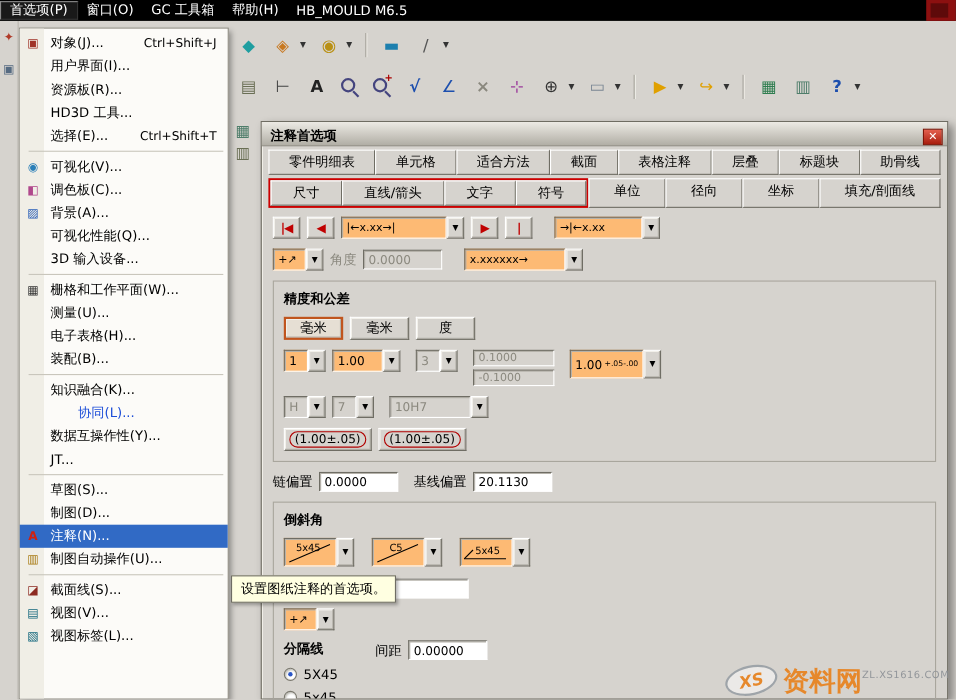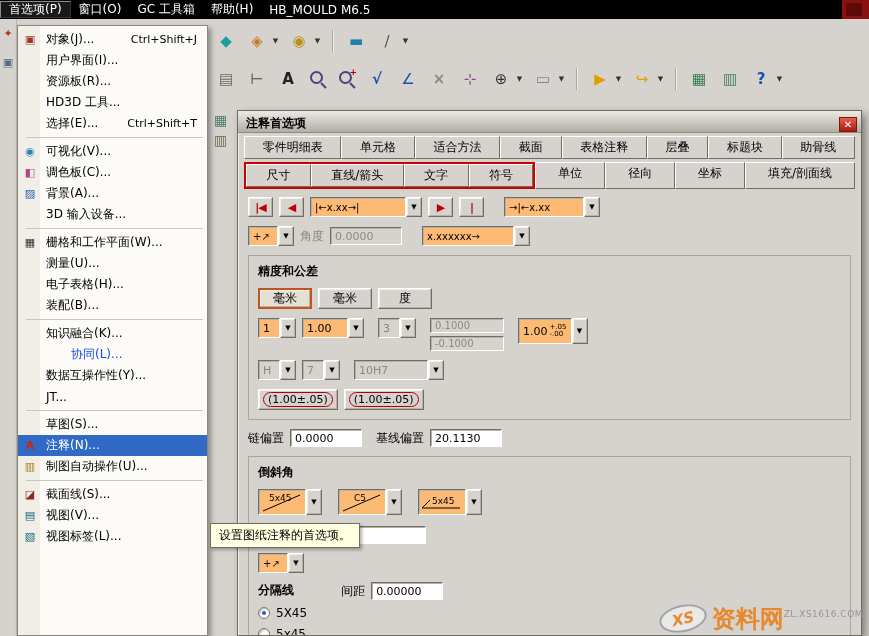--- a/index.html
+++ b/index.html
@@ -74,21 +74,21 @@
          box-shadow:inset 1px 1px 0 #b5b2aa;height:18px;display:inline-flex;align-items:center;
          padding:0 4px;font-size:11px;}
   .dis{background:#d6d3ce !important;color:#8b897f !important;}
   .lbl-dis{color:#8b897f;}
   .group{border:1px solid #a9a69d;padding:7px 9px 9px 9px;margin-bottom:9px;}
   .gtitle{font-weight:bold;margin-bottom:8px;}
   .unit{width:54px;height:21px;}
   .unit.sel{border:2px solid #c0551e;background:#e6dfd4;}
   .stack{display:flex;flex-direction:column;gap:3px;}
   .stack .field{height:15px;font-size:10px;width:74px;}
-  .supsub{display:flex;flex-direction:column;font-size:7px;line-height:7px;margin-left:2px;}
+  .supsub{display:flex;flex-direction:row;font-size:7px;line-height:7px;margin-left:2px;}
   .prevbtn{height:21px;padding:0 4px;}
   .redoval{border:1px solid #b00000;border-radius:9px;padding:0 4px;font-size:11px;}
   .chamfer .disp{padding:1px;height:26px;}
   .chamfer{height:28px;}
   .chamfer .drop{height:26px;}
   .radio-row{display:flex;align-items:center;gap:6px;height:18px;}
   .rb{width:12px;height:12px;border-radius:50%;border:1px solid #7a786e;background:#fff;
       box-shadow:inset 1px 1px 2px #b7b5ad;position:relative;flex:0 0 auto;}
   .rb.on::after{content:"";position:absolute;left:3px;top:3px;width:4px;height:4px;border-radius:50%;background:#2a56c6;}
 
@@ -191,20 +191,23 @@
   </div>
   <div class="menu-item">
     <span class="glyph" style="color:#b0488c">◧</span>
     <span>调色板(C)...</span>
   </div>
   <div class="menu-item">
     <span class="glyph" style="color:#2a5fb8">▨</span>
     <span>背景(A)...</span>
   </div>
   <div class="menu-item">
+    <span>可视化性能(Q)...</span>
+  </div>
+  <div class="menu-item">
     <span>3D 输入设备...</span>
   </div>
   <div class="menu-sep"></div>
   <div class="menu-item">
     <span class="glyph" style="color:#333">▦</span>
     <span>栅格和工作平面(W)...</span>
   </div>
   <div class="menu-item">
     <span>测量(U)...</span>
   </div>
@@ -223,20 +226,23 @@
   </div>
   <div class="menu-item">
     <span>数据互操作性(Y)...</span>
   </div>
   <div class="menu-item">
     <span>JT...</span>
   </div>
   <div class="menu-sep"></div>
   <div class="menu-item">
     <span>草图(S)...</span>
+  </div>
+  <div class="menu-item">
+    <span>制图(D)...</span>
   </div>
   <div class="menu-item selected">
     <span class="glyph" style="color:#d02010;font-weight:bold">A</span>
     <span>注释(N)...</span>
   </div>
   <div class="menu-item">
     <span class="glyph" style="color:#a87b14">▥</span>
     <span>制图自动操作(U)...</span>
   </div>
   <div class="menu-sep"></div>

